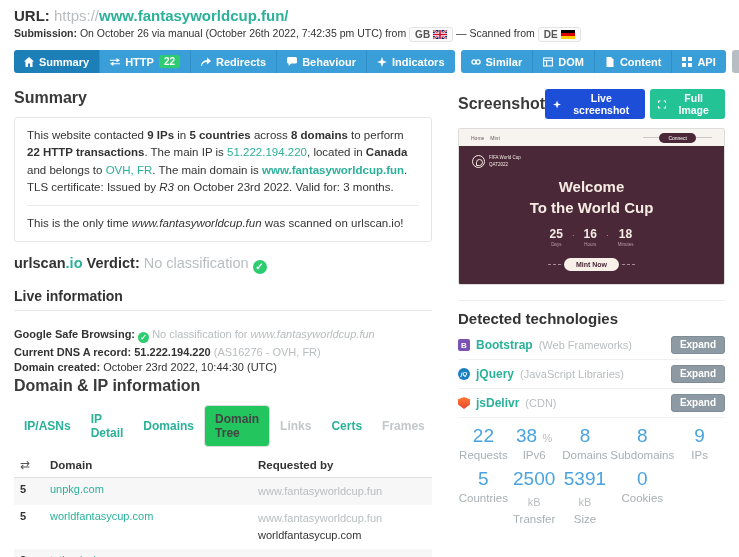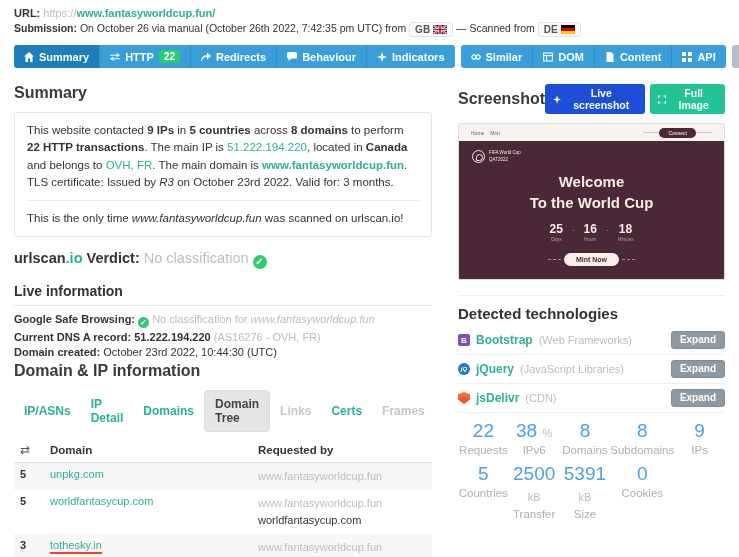--- a/index.html
+++ b/index.html
@@ -6,21 +6,21 @@
   html,body { margin:0; padding:0; }
   body {
     width:739px; height:557px; overflow:hidden;
     background:#fff; color:#333;
     font-family:"Liberation Sans", sans-serif;
     font-size:11px;
   }
   .page { padding:5px 14px 0 14px; }
 
   
-  .url-line { font-size:11px; margin:2px 0 3px; }
+  .url-line { font-size:15px; margin:2px 0 3px; }
   .url-line .lbl { font-weight:bold; }
   .scheme { color:#b9bdbf; }
   .tlink { color:#2bb199; font-weight:bold; text-decoration:none; cursor:pointer; }
   .sub-line { font-size:10.5px; margin-bottom:8px; color:#333; }
   .sub-line .lbl { font-weight:bold; }
   .flag-chip { display:inline-flex; align-items:center; gap:3px; border:1px solid #e3e3e3;
     background:#fbfbfb; border-radius:3px; padding:1px 5px; font-size:10px; font-weight:bold;
     color:#555; vertical-align:middle; }
 
   
@@ -34,21 +34,21 @@
   .tab.grp-start.grp-end { border-radius:3px; }
   .tab.active { background:#1d7fb8; }
   .tab.disabled { background:#b6bec3; border-left-color:#aab2b8; }
   .badge { background:#2ecc71; border-radius:3px; padding:1px 5px; font-size:10px; }
 
   
   .cols { display:flex; gap:26px; align-items:flex-start; }
   .col-left { width:418px; flex:none; }
   .col-right { flex:1; min-width:0; }
   h2.section { font-size:16px; font-weight:bold; margin:4px 0 10px; color:#3a3a3a; }
-  h3.subhead { font-size:14px; font-weight:bold; margin:14px 0 7px; }
+  h3.subhead { font-size:14px; font-weight:bold; margin:14px 0 17px; }
   h3.underlined { border-bottom:1px solid #e8e8e8; padding-bottom:6px; }
 
   
   .panel { border:1px solid #e6e6e6; border-radius:3px; padding:9px 12px; font-size:11.5px;
     line-height:1.5; }
   .panel hr { border:none; border-top:1px solid #ececec; margin:9px 0; }
   .b { font-weight:bold;margin-top:19px; }
   .i { font-style:italic; }
   .lnk { color:#2bb199; cursor:pointer; }
   .lnk.b { font-weight:bold; }
@@ -65,21 +65,21 @@
   .check.small { width:11px; height:11px; font-size:8px; line-height:11px; }
 
   .live-line { font-size:11px; margin:3px 0; }
   .live-line .lbl { font-weight:bold; }
   .muted { color:#b9bdbf; }
 
   
   .domain-head { margin-top:24px; }
   .subtabs { display:flex; align-items:center; margin:10px 0 6px; font-size:12px; font-weight:bold; }
   .subtab { color:#2bb199; padding:6px 10px; cursor:pointer; }
-  .subtab.active { color:#444; border:1px solid #ddd; border-radius:4px; background:#e5e5e5; cursor:default; }
+  .subtab.active { color:#444; border:1px solid #ddd; border-radius:4px; background:#22c55e; cursor:default; }
   .subtab.disabled { color:#c3c7c9; cursor:default; }
 
   table.domtree { width:100%; border-collapse:collapse; font-size:11px; }
   table.domtree thead th { text-align:left; padding:5px 6px; border-bottom:1px solid #e0e0e0;
     font-size:11.5px; color:#333; }
   th.cnt, td.cnt { width:30px; }
   td.dom { width:208px; }
   table.domtree tbody td { padding:5px 6px; vertical-align:top; }
   tr.odd { background:#f7f7f7; }
   td.cnt { font-weight:bold; }

